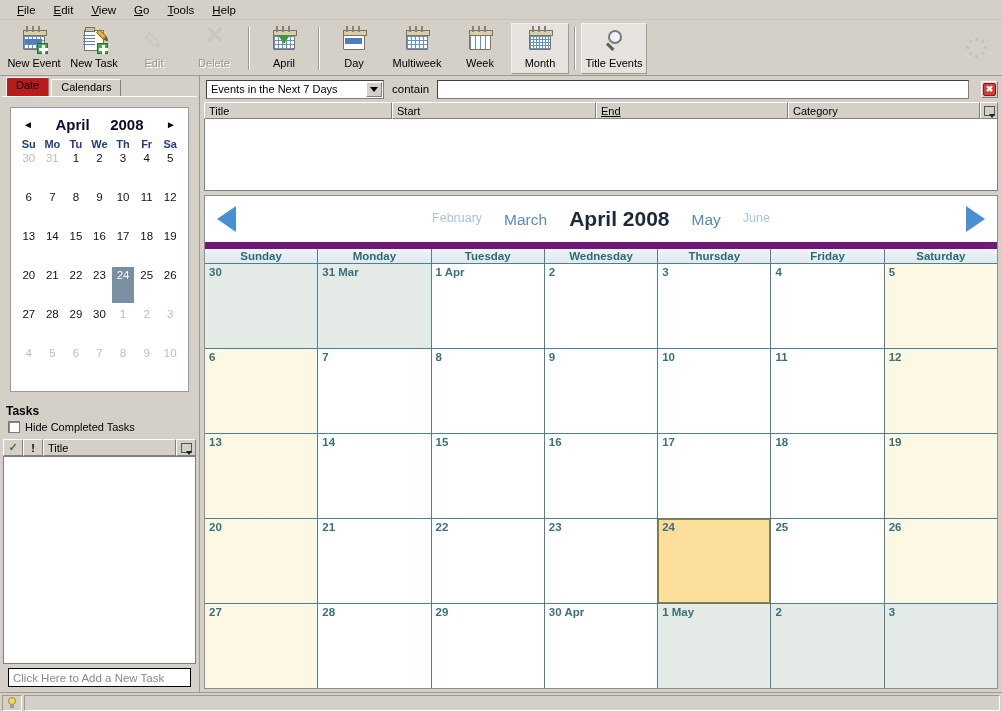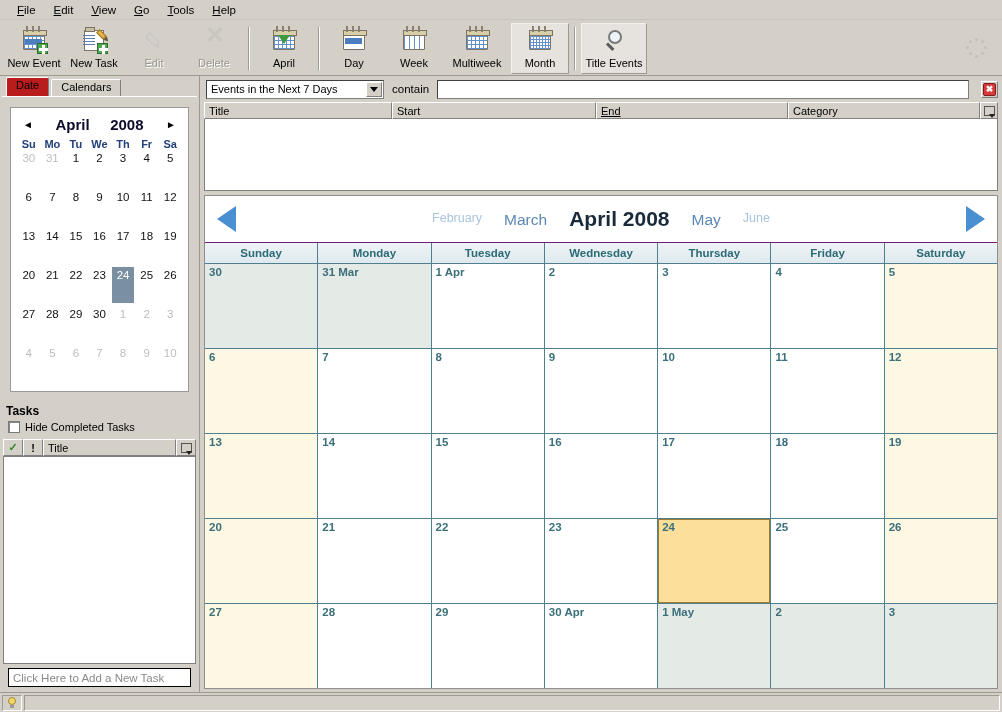--- a/index.html
+++ b/index.html
@@ -186,21 +186,21 @@
   .nav-arrow.left { left: 12px; border-top: 13px solid transparent; border-bottom: 13px solid transparent;
     border-right: 19px solid #4a8fd1; }
   .nav-arrow.right { right: 12px; border-top: 13px solid transparent; border-bottom: 13px solid transparent;
     border-left: 19px solid #4a8fd1; }
   .mn-items { display: flex; align-items: baseline; justify-content: center; gap: 22px; width: 100%; }
   .mn { color: #6699cc; white-space: nowrap; }
   .mn.far   { font-size: 12.5px; color: #a8c4dd; position: relative; top: -4px; }
   .mn.near  { font-size: 15.5px; color: #5d88b5; position: relative; top: -1px; }
   .mn.cur   { font-size: 21px; font-weight: bold; color: #1b2a3a; }
 
-  .dowhead { flex: 0 0 21px; display: flex; border-top: 1px solid #701a75; }
+  .dowhead { flex: 0 0 21px; display: flex; border-top: 7px solid #701a75; }
   .dowcell { flex: 1 1 0; display: flex; align-items: center; justify-content: center;
     font-size: 11.5px; font-weight: bold; color: #2c6b75;
     background: linear-gradient(to bottom, #eef3f6 0%, #dfe9ee 100%);
     border-right: 1px solid #4e8091; }
   .dowcell:last-child { border-right: none; }
 
   .weeks { flex: 1 1 auto; display: flex; flex-direction: column; min-height: 0; }
   .week { flex: 1 1 0; display: flex; border-top: 1px solid #4e8091; min-height: 0; }
   .daycell { flex: 1 1 0; position: relative; border-right: 1px solid #4e8091;
     background: #fff; padding: 2px 0 0 4px; min-width: 0; }
@@ -315,48 +315,48 @@
             <i></i>
             <i></i>
           </span>
         <span class="cal-body">
             <span class="blue-bar" style="top:2px;height:6px"></span>
           </span>
       </span>
       <span class="lbl">Day</span>
     </div>
 
-    <div class="tbtn">
+    <div class="tbtn wide">
       <span class="ticon">
         <span class="cal-ico"></span>
           <span class="cal-rings">
             <i></i>
             <i></i>
             <i></i>
           </span>
         <span class="cal-body">
-            <span class="grid-lines" style="background:repeating-linear-gradient(to right,#4a7ec0 0 1px,transparent 1px 5px)"></span>
-          </span>
-      </span>
-      <span class="lbl">Week</span>
-    </div>
-
-    <div class="tbtn wide">
+            <span class="grid-lines"></span>
+          </span>
+      </span>
+      <span class="lbl">Multiweek</span>
+    </div>
+
+    <div class="tbtn">
       <span class="ticon">
         <span class="cal-ico"></span>
           <span class="cal-rings">
             <i></i>
             <i></i>
             <i></i>
           </span>
         <span class="cal-body">
-            <span class="grid-lines"></span>
-          </span>
-      </span>
-      <span class="lbl">Multiweek</span>
+            <span class="grid-lines" style="background:repeating-linear-gradient(to right,#4a7ec0 0 1px,transparent 1px 5px)"></span>
+          </span>
+      </span>
+      <span class="lbl">Week</span>
     </div>
 
     <div class="tbtn pressed">
       <span class="ticon">
         <span class="cal-ico"></span>
           <span class="cal-rings">
             <i></i>
             <i></i>
             <i></i>
           </span>

